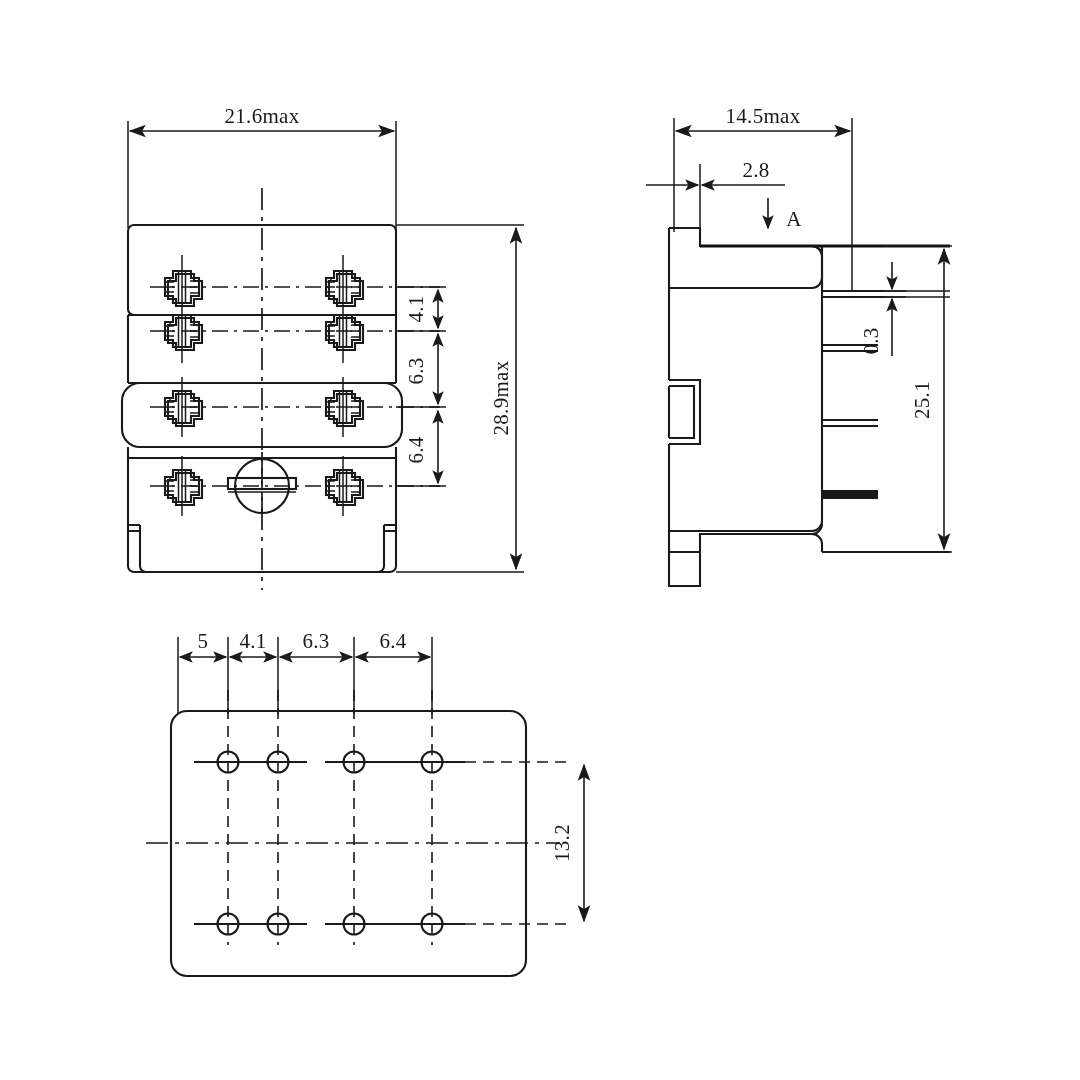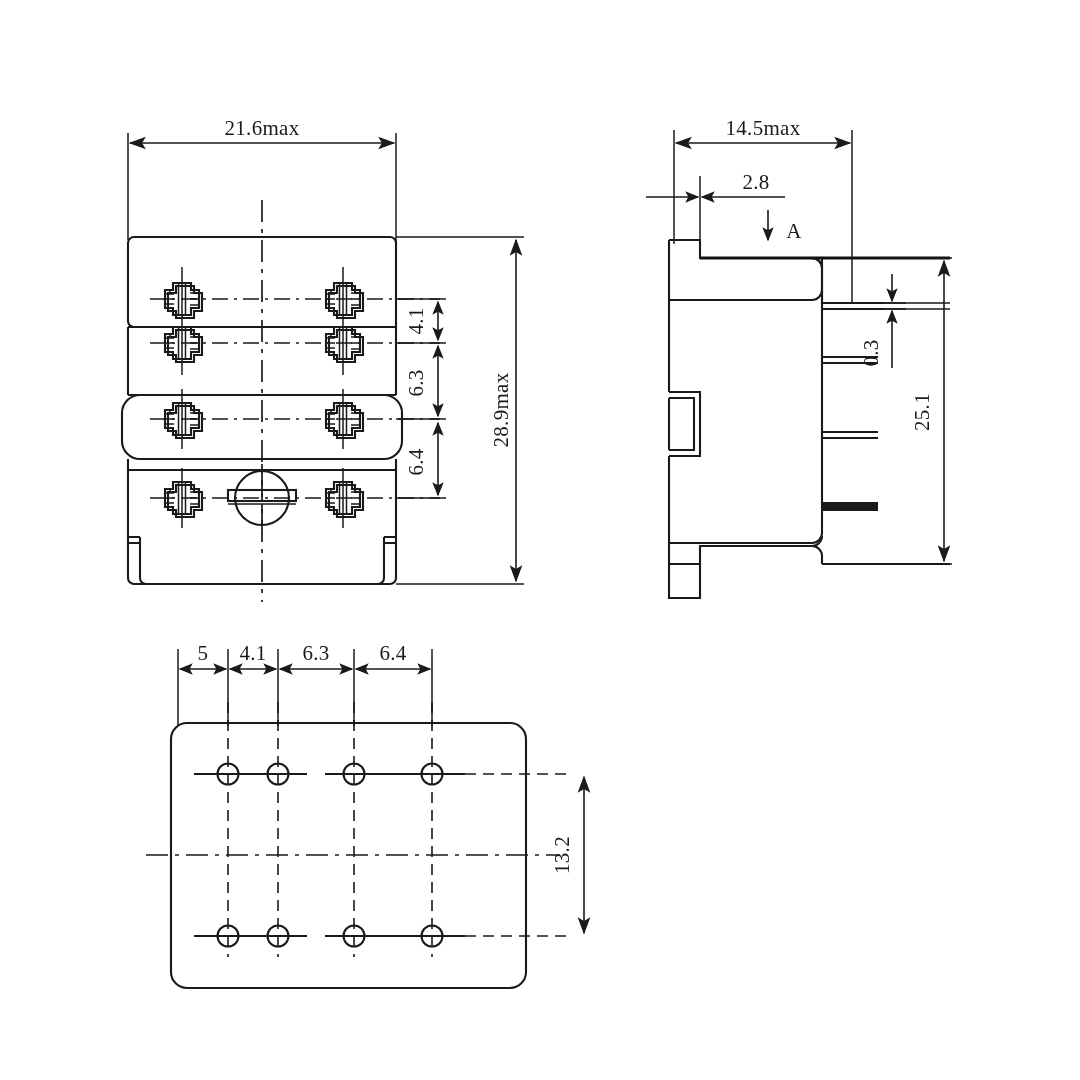--- a/index.html
+++ b/index.html
@@ -10,21 +10,21 @@
   body {
     width: 1080px;
     height: 1080px;
     font-family: "Liberation Serif", serif;
     overflow: hidden;
     position: relative;
   }
   #drawing-root {
     position: absolute;
     left: 0;
-    top: 12px;
+    top: 0;
     width: 1080px;
     height: 980px;
   }
   svg.sheet {
     display: block;
     width: 1080px;
     height: 1080px;
     background: #ffffff;
   }
   .ln          { stroke: #1a1a1a; stroke-width: 2.1; fill: none; stroke-linecap: butt; }

